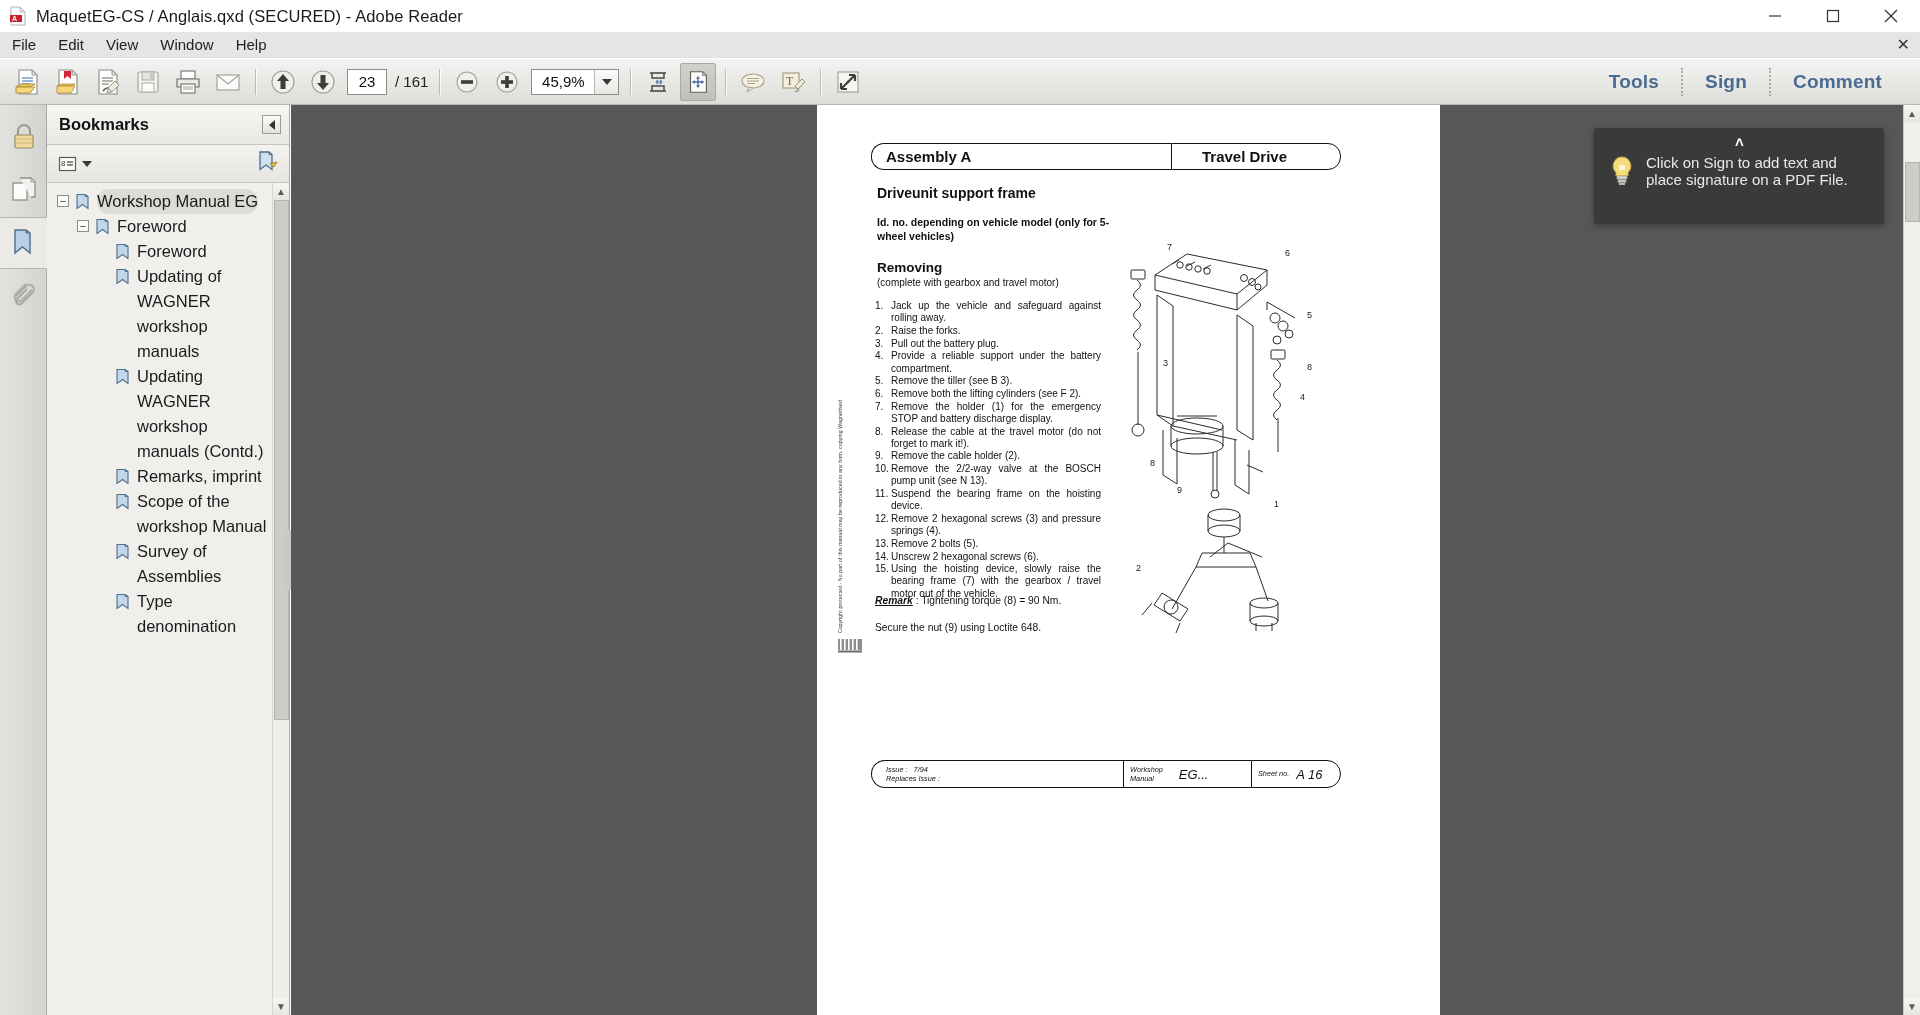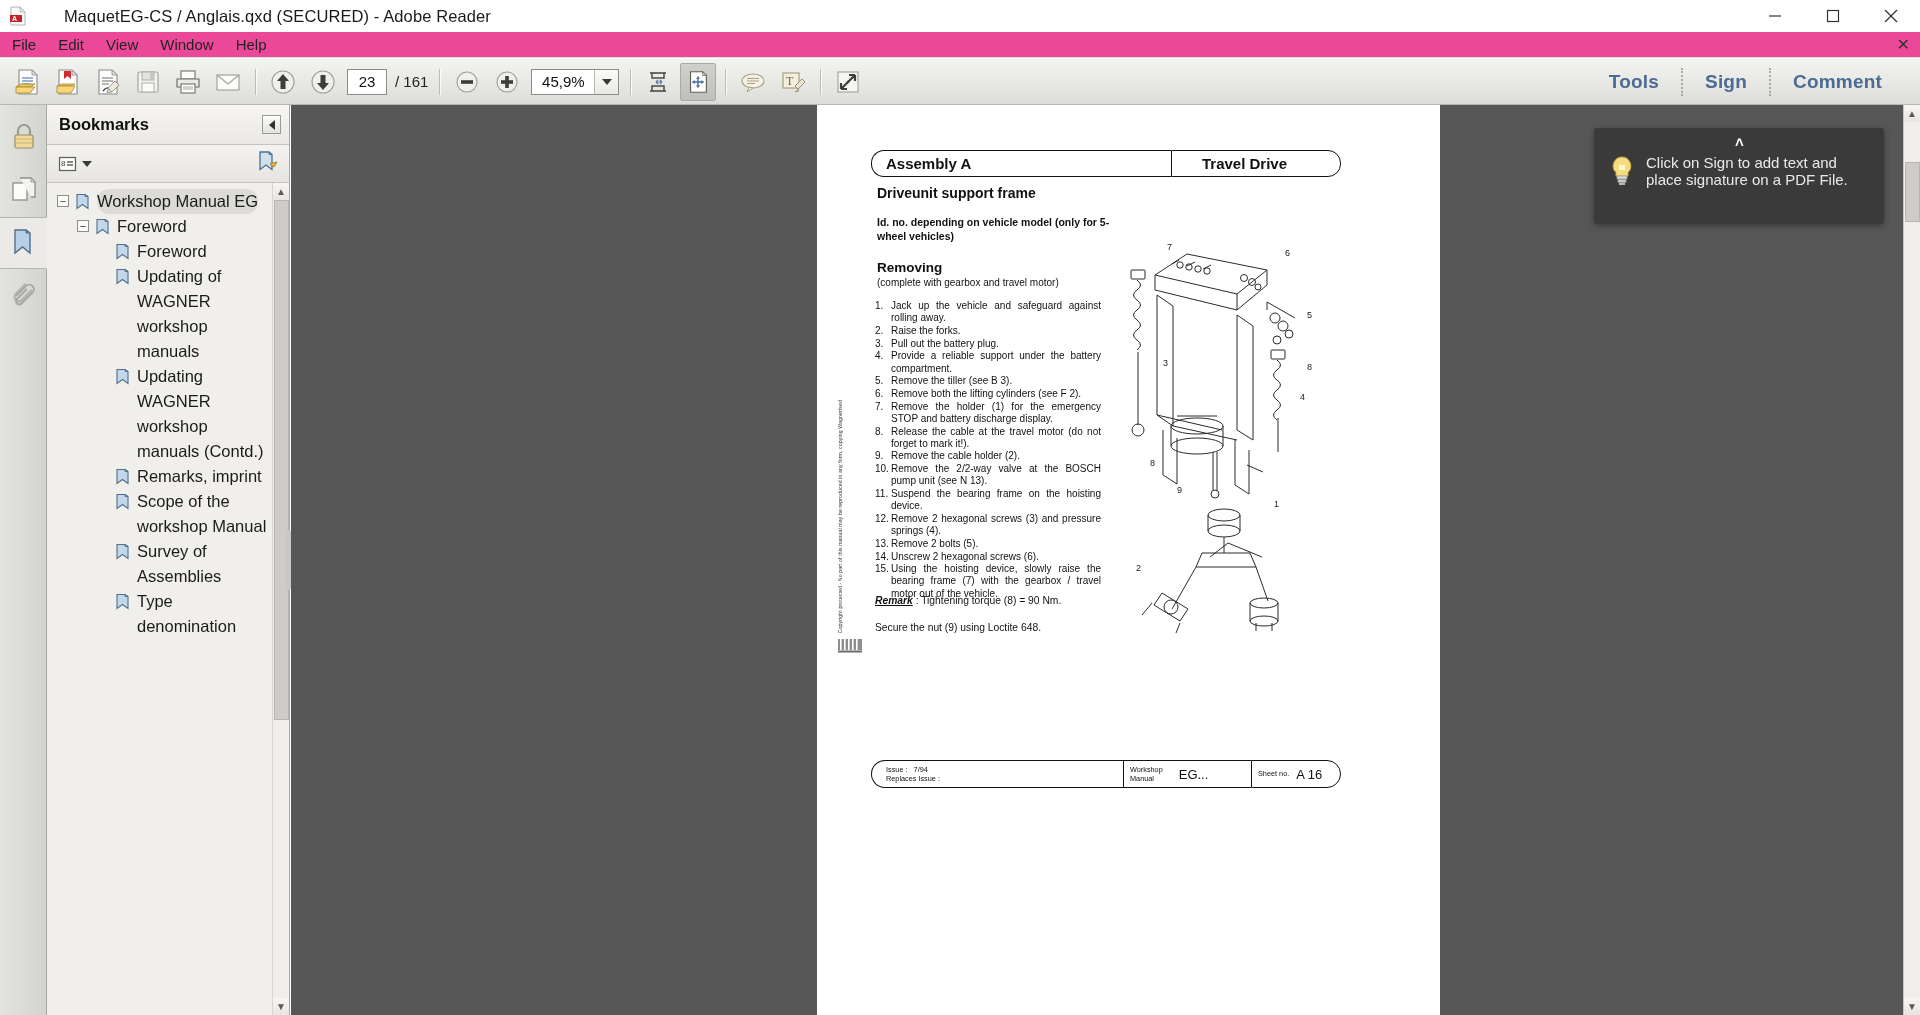--- a/index.html
+++ b/index.html
@@ -8,42 +8,42 @@
     overflow: hidden;
     font-family: "Liberation Sans", sans-serif;
     background: #ffffff;
   }
   #app { position: relative; width: 1920px; height: 1015px; }
 
   
   .titlebar {
     position: absolute; left: 0; top: 0; width: 1920px; height: 32px;
     background: #ffffff;
-    display: flex; align-items: center; gap: 28px;
+    display: flex; align-items: center;
   }
   .titlebar .tb-icon {
     width: 20px; height: 20px; margin-left: 8px; margin-right: 8px;
     position: relative; flex: 0 0 auto;
   }
   .tb-icon svg { display:block; }
   .titlebar .tb-title {
     font-size: 16.5px; color: #1a1a1a; letter-spacing: 0.1px;
     white-space: nowrap;
   }
   .winbtns { margin-left: auto; display: flex; height: 32px; }
   .winbtn {
     width: 58px; height: 32px; display: flex; align-items: center; justify-content: center;
     color: #2b2b2b;
   }
   .winbtn svg { display: block; }
 
   
   .menubar {
     position: absolute; left: 0; top: 32px; width: 1920px; height: 26px;
-    background: #ec4899;
+    background: #e5e5e5;
     display: flex; align-items: center;
     border-bottom: 1px solid #dededa;
   }
   .menuitem {
     font-size: 15px; color: #222; padding: 2px 10px; margin-left: 2px;
     white-space: nowrap;
   }
   .menubar .menu-close {
     margin-left: auto; margin-right: 10px; font-size: 16px; color: #333;
   }
@@ -186,21 +186,21 @@
     background: #f0efec; border-left: 1px solid #c9c8c4;
     display: flex; flex-direction: column; align-items: center;
   }
   .splitter {
     position: absolute; left: 285px; top: 530px; width: 6px; height: 60px;
     background: #c9c8c4; border-radius: 2px;
   }
 
   
   .pg { position: absolute; }
-  .hdrbar { left: 54px; top: 45px; width: 470px; height: 27px; }
+  .hdrbar { left: 54px; top: 38px; width: 470px; height: 27px; }
   .hdrbar .hbox {
     position:absolute; top:0; height:27px; border: 1.4px solid #111;
     display:flex; align-items:center;
   }
   .hbox.left { left:0; width: 300px; border-radius: 13px 0 0 13px; border-right: none;}
   .hbox.right { left:300px; width: 170px; border-radius: 0 13px 13px 0; }
   .hbox .t { font-size: 15px; font-weight: bold; color:#111; }
   .hbox.left .t { margin-left: 14px; }
   .hbox.right .t { margin-left: 30px; }
 
@@ -219,21 +219,21 @@
   .secure { left: 58px; top: 517px; font-size: 10.3px; color:#111; }
 
   .vertcopy {
     left: 20px; top: 295px; width: 14px;
     font-size: 5.2px; color:#333; line-height: 6px;
     writing-mode: vertical-rl; transform: rotate(180deg);
     letter-spacing: 0.1px;
   }
   .logo { left: 20px; top: 528px; width: 26px; height: 26px; }
 
-  .footer { left: 54px; top: 655px; width: 470px; height: 36px; }
+  .footer { left: 54px; top: 655px; width: 470px; height: 36px; font-style: italic; }
   .fbox { position:absolute; top:0; height:28px; border: 1.3px solid #111; display:flex; align-items:center;}
   .fbox.b1 { left:0; width: 252px; border-radius: 14px 0 0 14px; border-right:none;}
   .fbox.b2 { left:252px; width: 128px; border-right:none;}
   .fbox.b3 { left:380px; width: 90px; border-radius: 0 14px 14px 0;}
   .fsm { font-size: 7.3px; color:#111; line-height: 9.5px; }
   .fbig { font-size: 13px; color:#111; }
 
   .artwork { position:absolute; }
 
   

